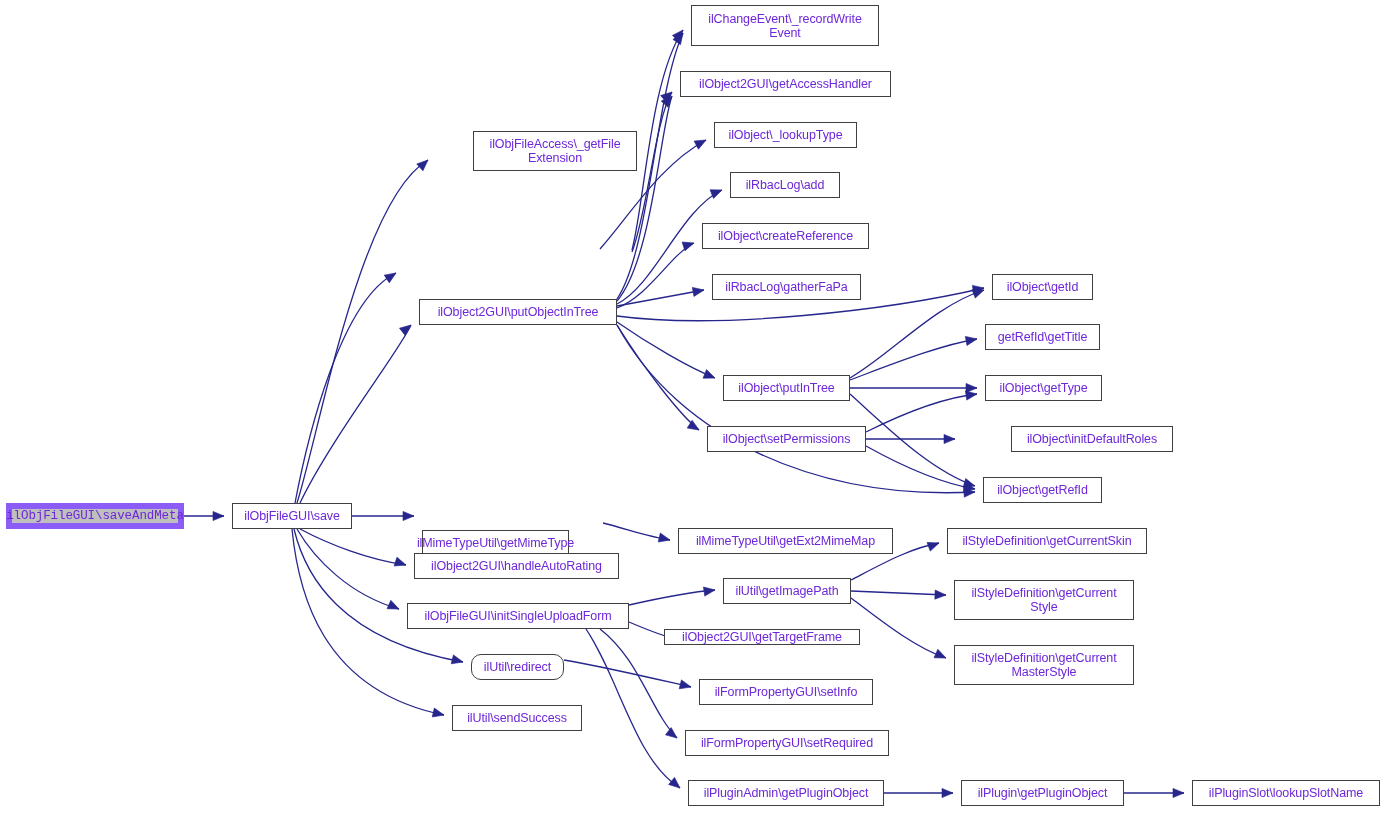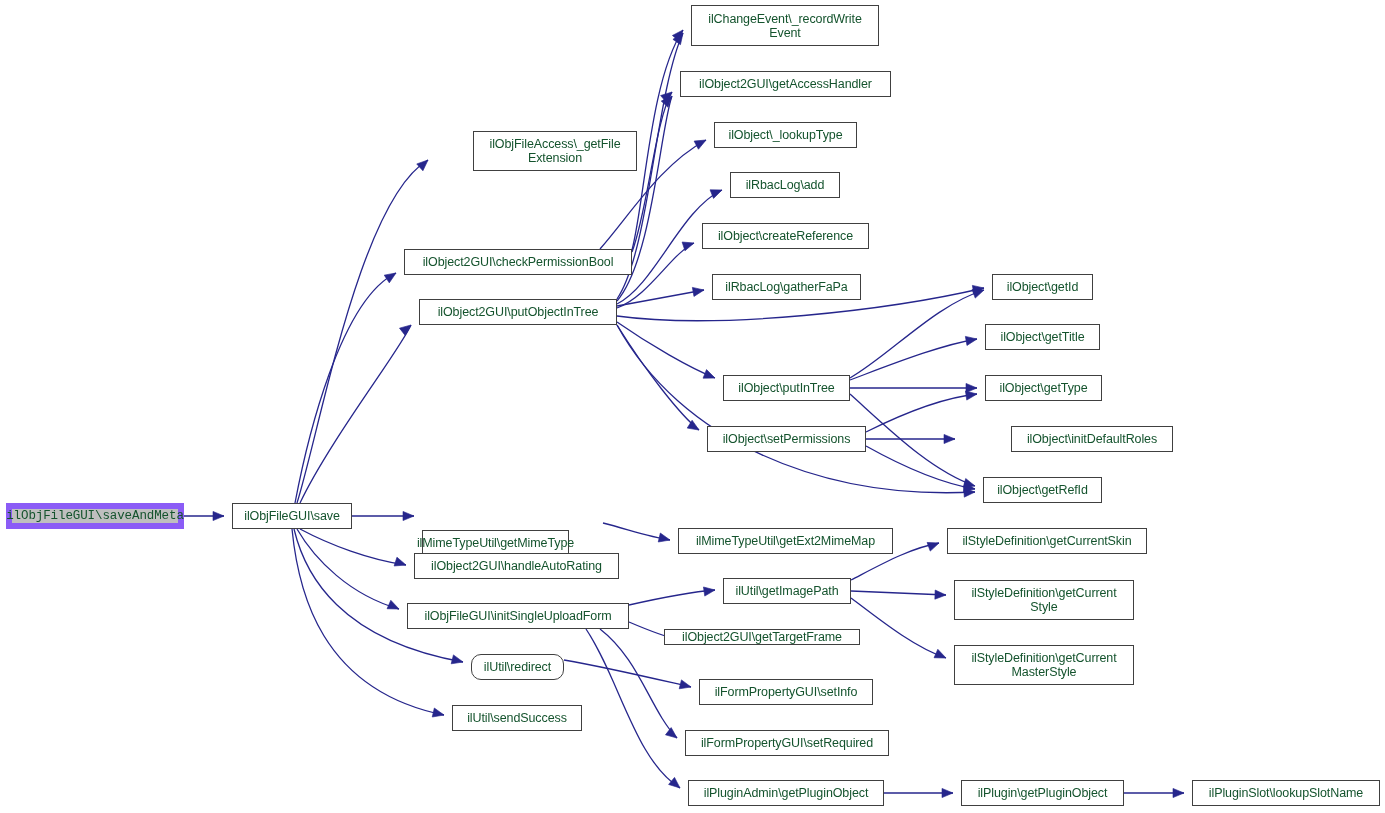--- a/index.html
+++ b/index.html
@@ -30,21 +30,21 @@
     left: 0;
     top: 0;
     width: 1385px;
     height: 813px;
   }
   .node {
     position: absolute;
     box-sizing: border-box;
     border: 1px solid #404040;
     background: #ffffff;
-    color: #14532d;
+    color: #6d28d9;
     font-size: 12.5px;
     line-height: 1.12;
     text-align: center;
     display: flex;
     align-items: center;
     justify-content: center;
     padding: 1px 4px;
     white-space: pre-line;
     letter-spacing: -0.1px;
   }
@@ -146,33 +146,32 @@
       <polygon points="0,0 -11,-4.6 -11,4.6" class="edge-head" transform="translate(946,595) rotate(2)"></polygon>
       <polygon points="0,0 -11,-4.6 -11,4.6" class="edge-head" transform="translate(946,658) rotate(24)"></polygon>
       <polygon points="0,0 -11,-4.6 -11,4.6" class="edge-head" transform="translate(953,793) rotate(0)"></polygon>
       <polygon points="0,0 -11,-4.6 -11,4.6" class="edge-head" transform="translate(1184,793) rotate(0)"></polygon>
     </svg>
   <div id="node-layer">
       <div class="node highlight" style="left: 6px; top: 503px; width: 178px; height: 26px;">ilObjFileGUI\saveAndMeta</div>
       <div class="node" style="left: 232px; top: 503px; width: 120px; height: 26px;">ilObjFileGUI\save</div>
       <div class="node" style="left: 436px; top: 131px; width: 164px; height: 40px; margin-left: 37px;">ilObjFileAccess\_getFile
 Extension</div>
-      <div class="node" style="left: 404px; top: 249px; width: 228px; height: 26px;">ilObject2GUI\checkPermissionBool</div>
       <div class="node" style="left: 419px; top: 299px; width: 198px; height: 26px;">ilObject2GUI\putObjectInTree</div>
       <div class="node" style="left: 691px; top: 5px; width: 188px; height: 41px;">ilChangeEvent\_recordWrite
 Event</div>
       <div class="node" style="left: 680px; top: 71px; width: 211px; height: 26px;">ilObject2GUI\getAccessHandler</div>
       <div class="node" style="left: 714px; top: 122px; width: 143px; height: 26px;">ilObject\_lookupType</div>
       <div class="node" style="left: 730px; top: 172px; width: 110px; height: 26px;">ilRbacLog\add</div>
       <div class="node" style="left: 702px; top: 223px; width: 167px; height: 26px;">ilObject\createReference</div>
       <div class="node" style="left: 712px; top: 274px; width: 149px; height: 26px;">ilRbacLog\gatherFaPa</div>
       <div class="node" style="left: 723px; top: 375px; width: 127px; height: 26px;">ilObject\putInTree</div>
       <div class="node" style="left: 707px; top: 426px; width: 159px; height: 26px;">ilObject\setPermissions</div>
       <div class="node" style="left: 992px; top: 274px; width: 101px; height: 26px;">ilObject\getId</div>
-      <div class="node" style="left: 985px; top: 324px; width: 115px; height: 26px;">ilObject\getTitle</div>
+      <div class="node" style="left: 985px; top: 324px; width: 115px; height: 26px;">getRefId\getTitle</div>
       <div class="node" style="left: 985px; top: 375px; width: 117px; height: 26px;">ilObject\getType</div>
       <div class="node" style="left: 963px; top: 426px; width: 162px; height: 26px; margin-left: 48px;">ilObject\initDefaultRoles</div>
       <div class="node" style="left: 983px; top: 477px; width: 119px; height: 26px;">ilObject\getRefId</div>
       <div class="node" style="left: 422px; top: 530px; width: 147px; height: 26px;">ilMimeTypeUtil\getMimeType</div>
       <div class="node" style="left: 414px; top: 553px; width: 205px; height: 26px;">ilObject2GUI\handleAutoRating</div>
       <div class="node" style="left: 407px; top: 603px; width: 222px; height: 26px;">ilObjFileGUI\initSingleUploadForm</div>
       <div class="node" style="left: 471px; top: 654px; width: 93px; height: 26px; border-radius: 10px;">ilUtil\redirect</div>
       <div class="node" style="left: 452px; top: 705px; width: 130px; height: 26px;">ilUtil\sendSuccess</div>
       <div class="node" style="left: 678px; top: 528px; width: 215px; height: 26px;">ilMimeTypeUtil\getExt2MimeMap</div>
       <div class="node" style="left: 723px; top: 578px; width: 128px; height: 26px;">ilUtil\getImagePath</div>

